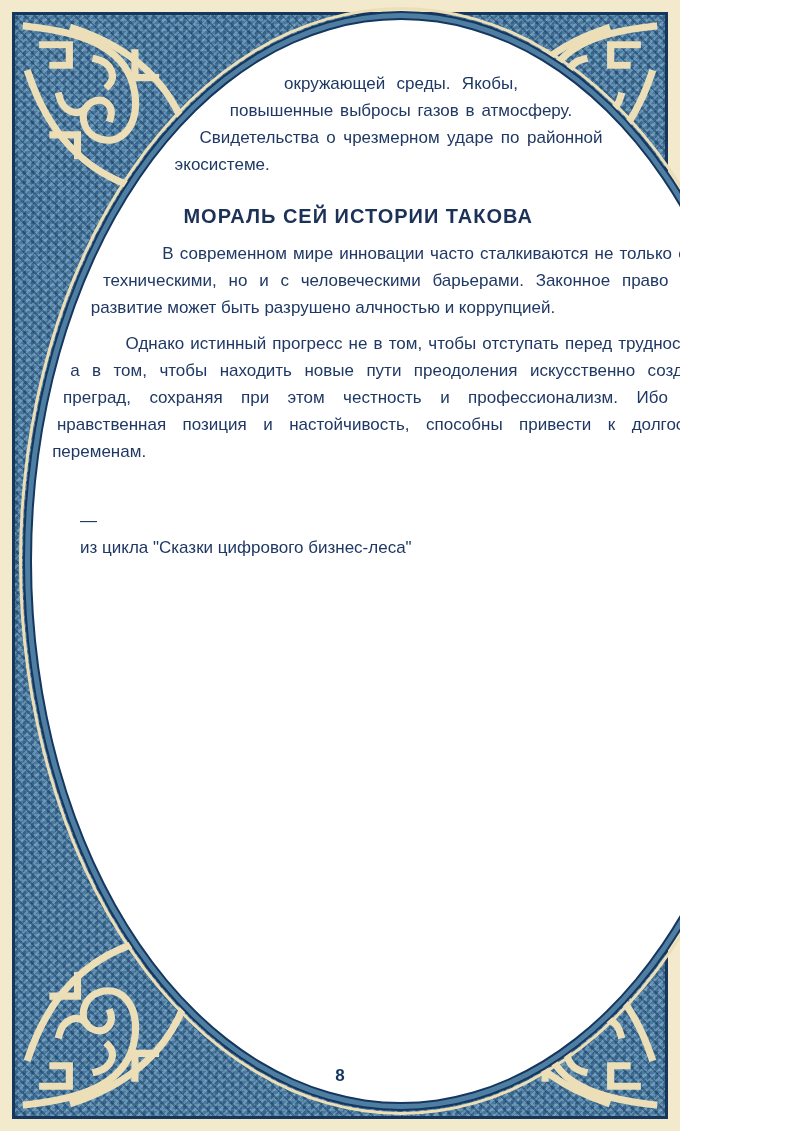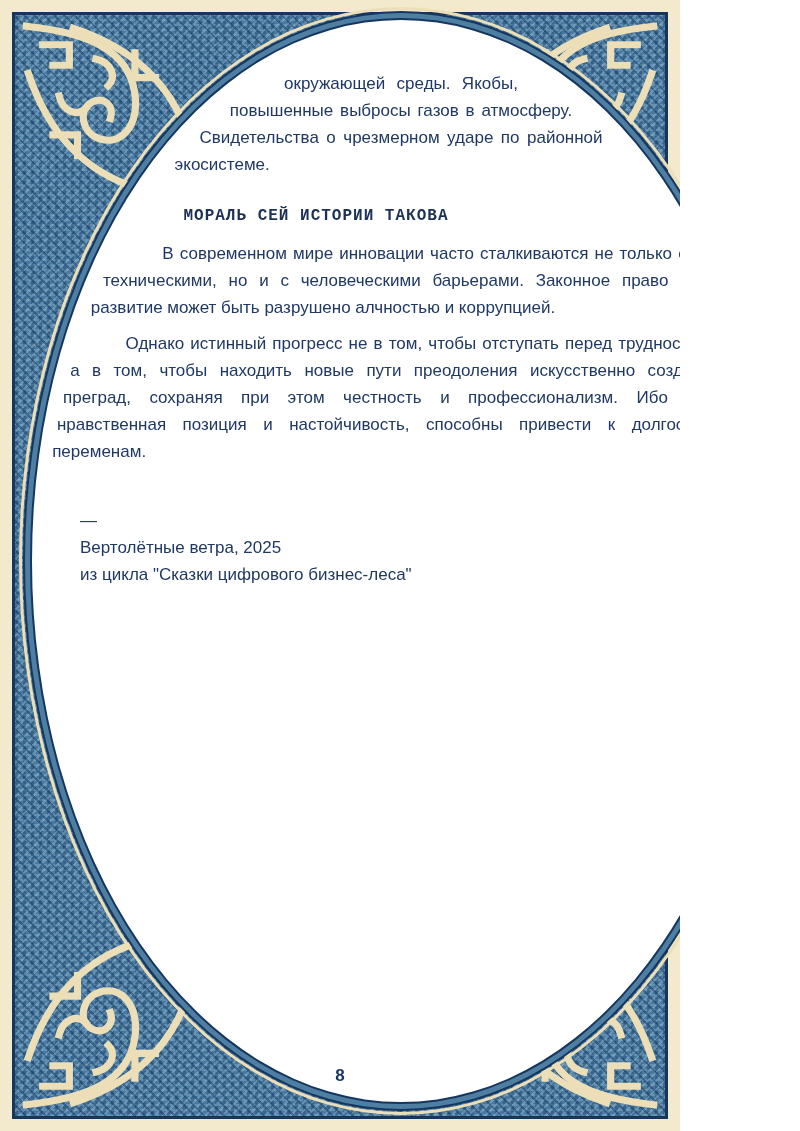--- a/index.html
+++ b/index.html
@@ -62,23 +62,23 @@
   .para{
     margin:0 0 9px 0;
     text-align:justify;
     text-indent:47px;
   }
   .para.first{
     margin-top:52px;
     text-indent:0;
   }
   .moral-heading{
-    font-family:Liberation Mono, monospace;
+    font-family:Liberation Sans, sans-serif;
     font-weight:bold;
-    font-size:16px;line-height:24px;
+    font-size:20px;line-height:24px;
     letter-spacing:1px;
     color:#1c3158;
     margin:26px 0 12px 0;
     text-indent:47px;
     white-space:nowrap;
   }
   .signature{
     margin-top:42px;
     margin-left:50px;
     text-align:left;
@@ -167,19 +167,18 @@
 
 
     <div class="moral-heading">МОРАЛЬ СЕЙ ИСТОРИИ ТАКОВА</div>
 
     <p class="para">В современном мире инновации часто сталкиваются не только с техническими, но и с человеческими барьерами. Законное право на развитие может быть разрушено алчностью и коррупцией.</p>
 
     <p class="para">Однако истинный прогресс не в том, чтобы отступать перед трудностями, а в том, чтобы находить новые пути преодоления искусственно созданных преград, сохраняя при этом честность и профессионализм. Ибо только нравственная позиция и настойчивость, способны привести к долгосрочным переменам.</p>
 
     <div class="signature">
       <div>—</div>
-      <div>Вертолётные ветра, 2025</div>
       <div>из цикла "Сказки цифрового бизнес-леса"</div>
     </div>
   </div>
 
   <div class="page-number">8</div>
 </div>
 
 </body></html>

